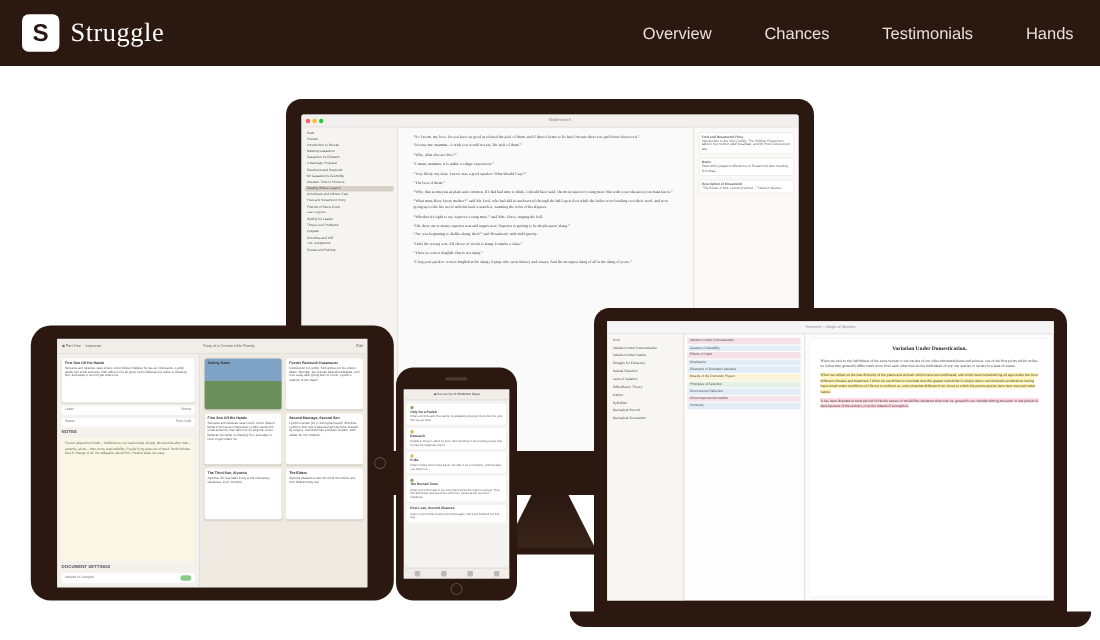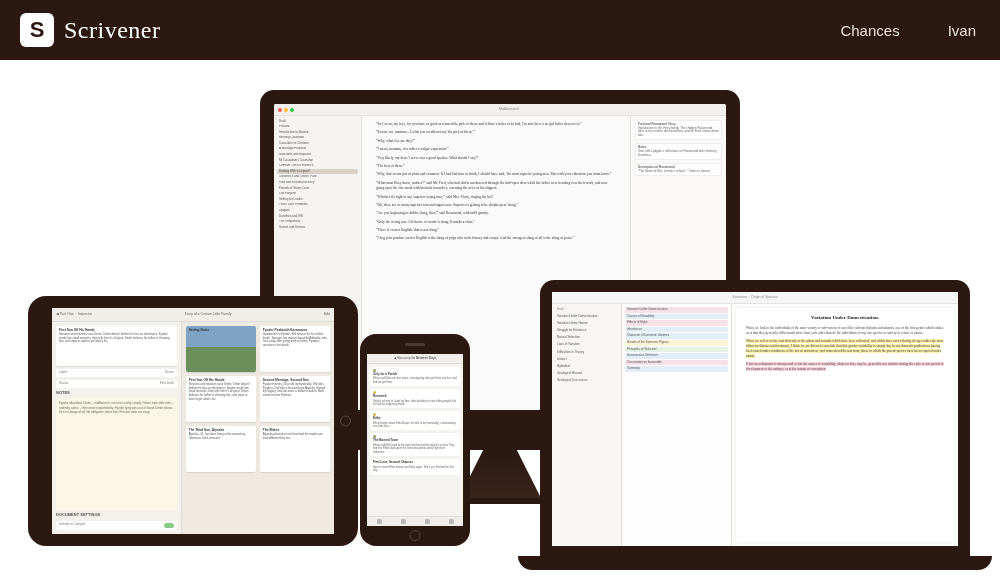--- a/index.html
+++ b/index.html
@@ -165,25 +165,27 @@
   .dg{background:#8aa05a}.dy{background:#d4b84a}. db{background:#7aa}
   .ip-tab{height:10px; background:#f1eee9; border-top:1px solid #ddd; display:flex; justify-content:space-around; align-items:center;}
   .ip-tab span{width:5px;height:5px;background:#bbb;border-radius:1px;}
 </style>
 </head>
 <body>
 
 <div class="header">
   <div class="logo-block">
     <div class="logo-icon">S</div>
-    <div class="logo-text">Scrivener</div>
+    <div class="logo-text">Struggle</div>
   </div>
   <div class="nav">
+    <a>Overview</a>
     <a>Chances</a>
-    <a>Ivan</a>
+    <a>Testimonials</a>
+    <a>Hands</a>
   </div>
 </div>
 
 <div class="stage">
 
   <div class="imac-stand"></div>
   <div class="imac-foot"></div>
 
   <div class="device imac">
     <div class="screen">

